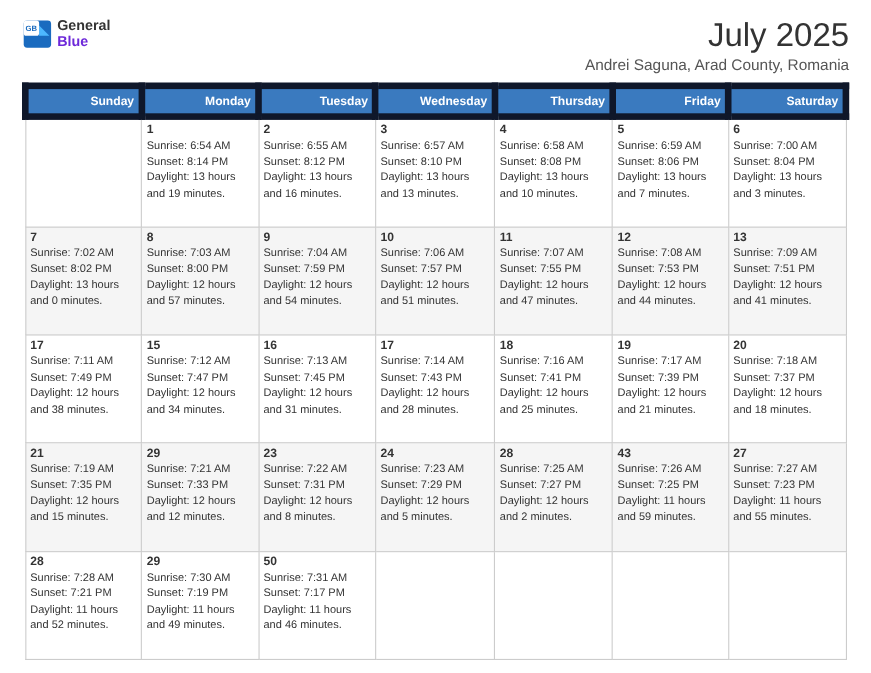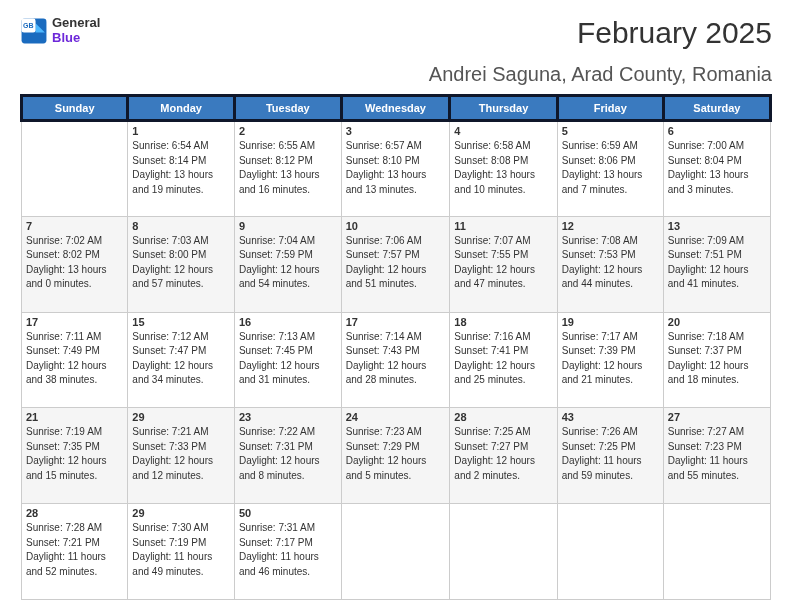--- a/index.html
+++ b/index.html
@@ -35,39 +35,39 @@
     .title-block {
       text-align: right;
     }
     .main-title {
       font-size: 30px;
       font-weight: normal;
       color: #333;
       line-height: 1.1;
     }
     .subtitle {
-      font-size: 20px;
+      font-size: 14px;
       color: #555;
-      margin-top: 14px;
+      margin-top: 2px;
       text-align: center;
     }
     .calendar {
       width: 100%;
       border-collapse: collapse;
       flex: 1;
       font-size: 9.5px;
     }
     .calendar thead th {
       background: #3a7abf;
       color: #fff;
       font-size: 11px;
       font-weight: bold;
       padding: 5px 4px;
-      text-align: center;
-      border: 3px solid #0f172a;
+      text-align: right;
+      border: 6px solid #0f172a;
     }
     .calendar tbody td {
       border: 1px solid #ccc;
       vertical-align: top;
       padding: 3px 4px;
       width: 113px;
       height: 80px;
     }
     .day-number {
       font-weight: bold;
@@ -101,21 +101,21 @@
         <polygon points="20,8 32,20 20,20" fill="#4db8ff"></polygon>
         <rect x="2" y="2" width="18" height="18" rx="3" fill="white"></rect>
         <text x="4" y="14" font-size="9" font-weight="bold" fill="#1a6bbf">GB</text>
       </svg>
       <div>
         <div style="font-size:13px;font-weight:bold;color:#333;line-height:1.15">General</div>
         <div style="font-size:13px;font-weight:bold;color:#6d28d9;line-height:1.15">Blue</div>
       </div>
     </div>
     <div class="title-block">
-      <div class="main-title">February 2025</div>
+      <div class="main-title">July 2025</div>
       <div class="subtitle">Andrei Saguna, Arad County, Romania</div>
     </div>
   </div>
 
   <table class="calendar">
     <thead>
       <tr>
       <th>Sunday</th>
           <th>Monday</th>
           <th>Tuesday</th>

